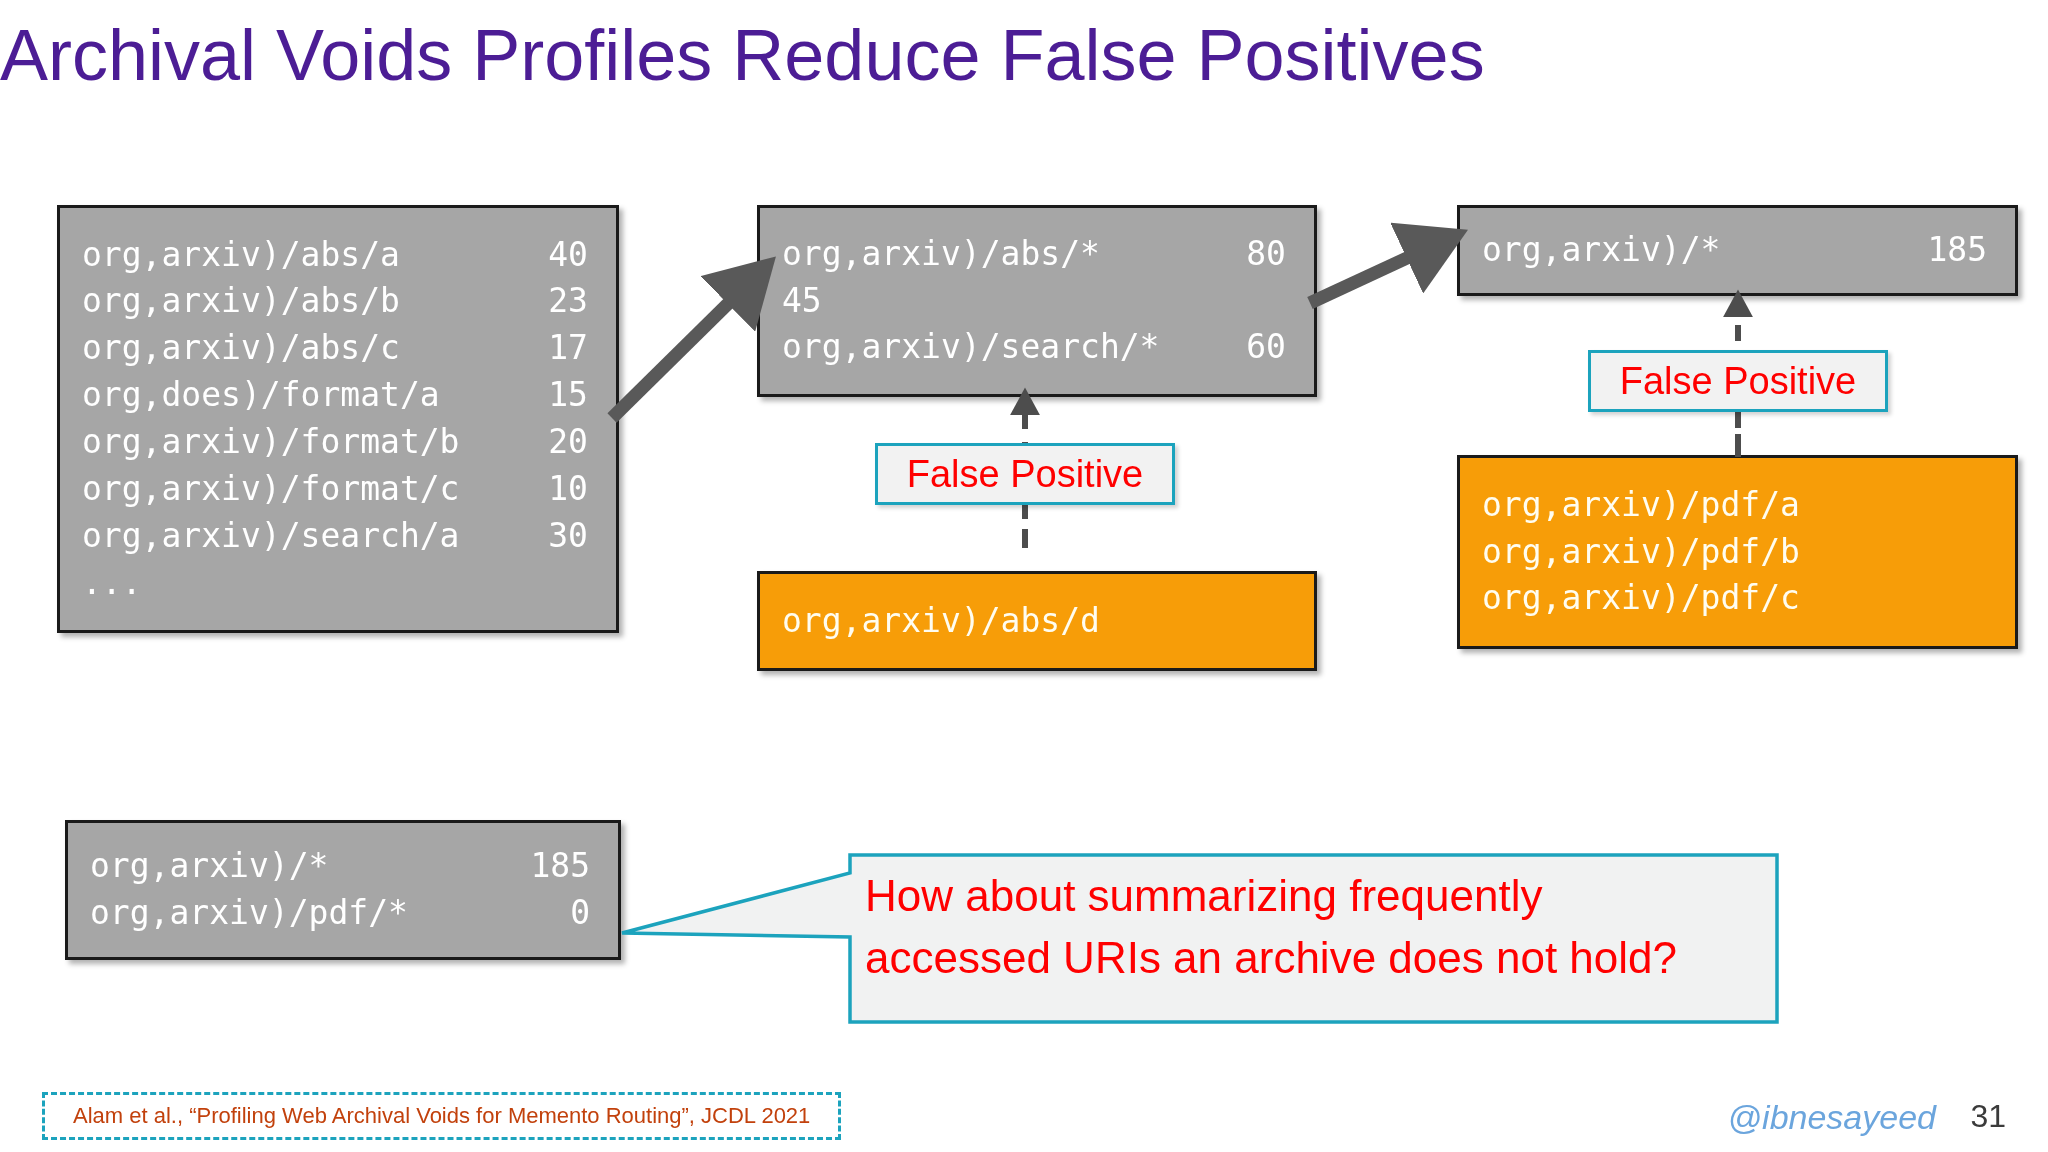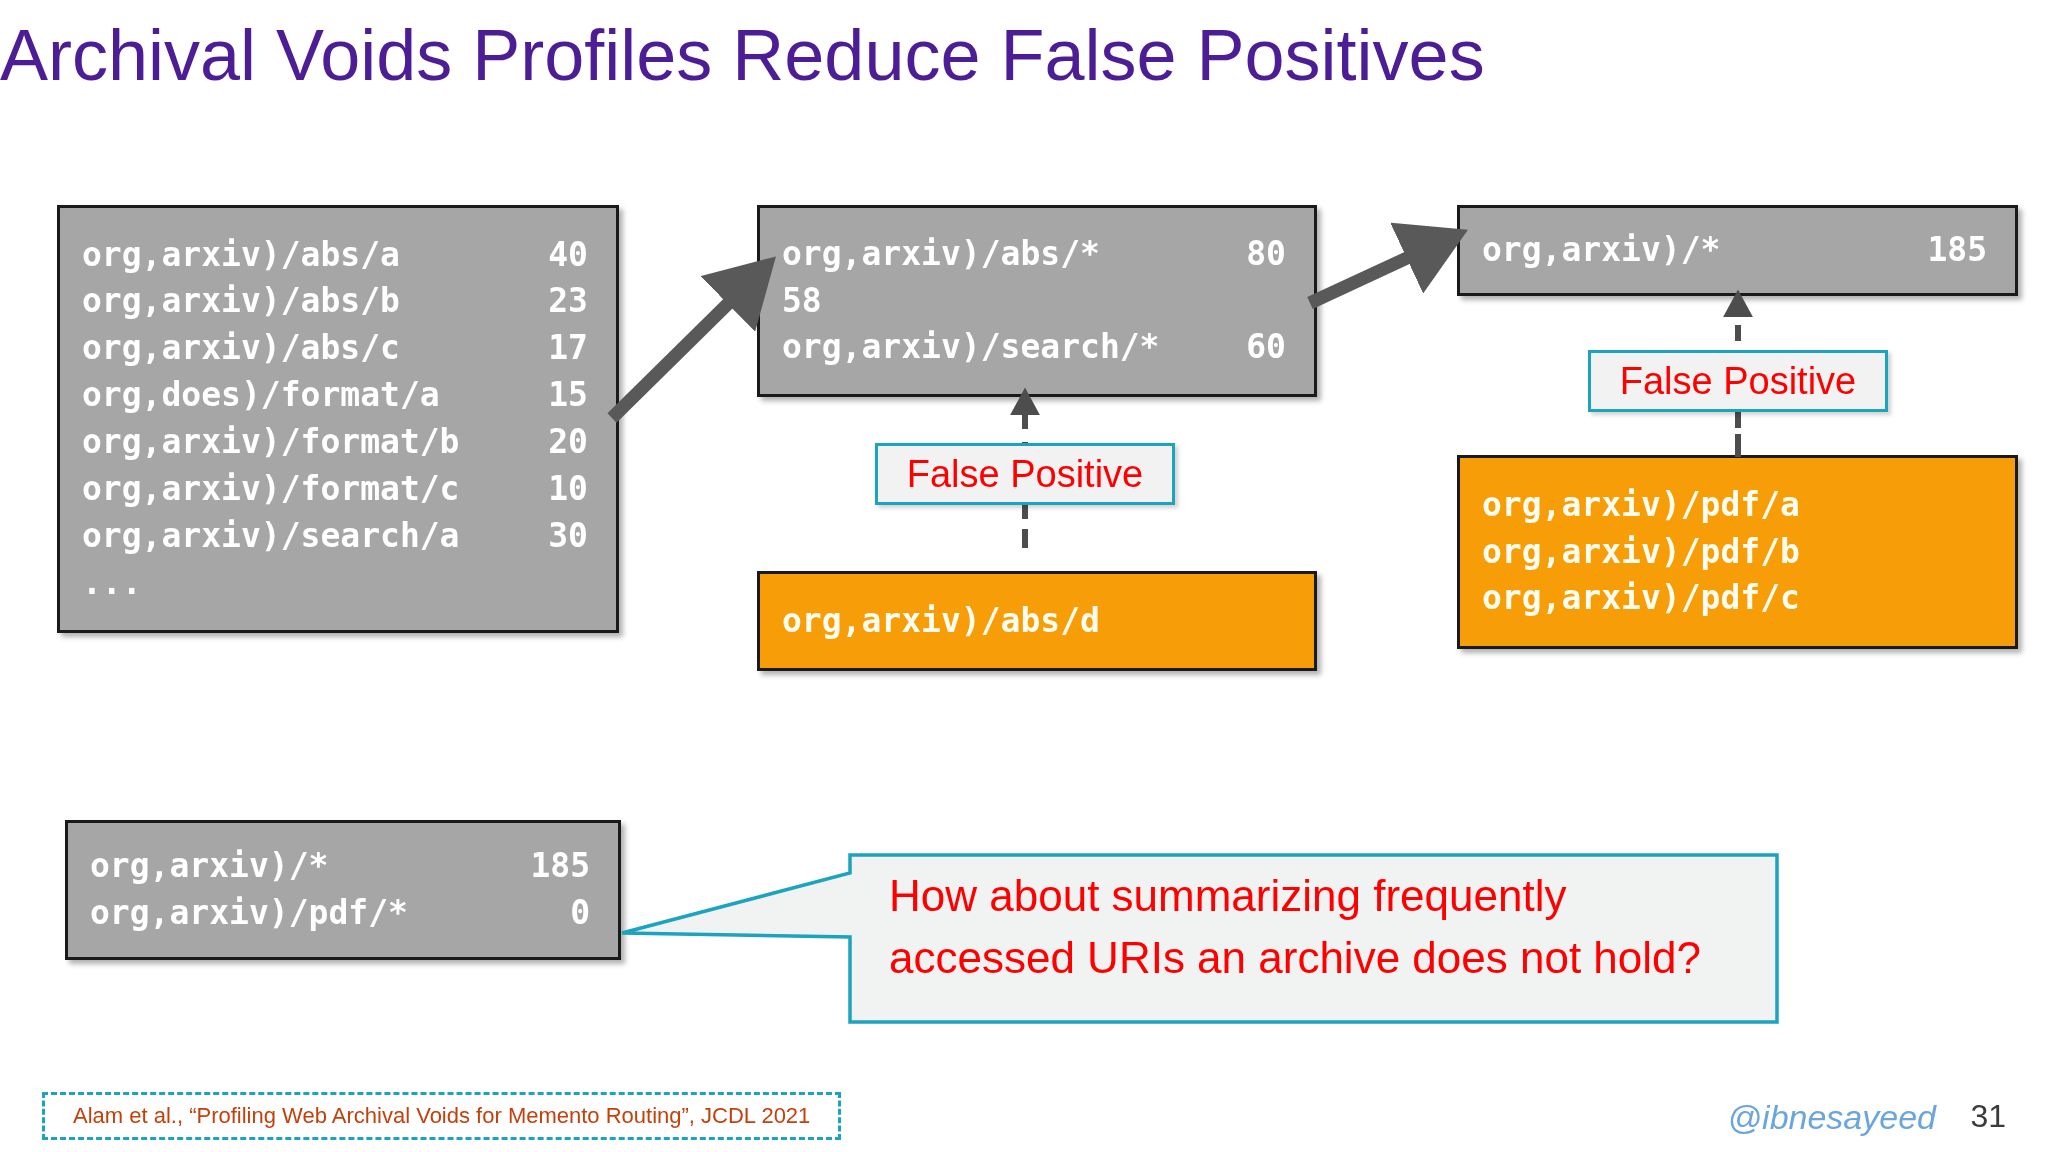--- a/index.html
+++ b/index.html
@@ -51,21 +51,20 @@
     line-height: 1.42;
     overflow: hidden;
   }
   .box.gray   { background: #a6a6a6; color: #ffffff; }
   .box.orange { background: #f79d08; color: #fffdf0; margin-top: 12px; }
 
   .box .rows {
     padding: 0 20px;
     width: 100%;
     box-sizing: border-box;
-    font-weight: bold;
   }
   .row {
     display: flex;
     justify-content: space-between;
     white-space: pre;
   }
   .row .uri { }
   .row .cnt { text-align: center; }
   .row.single .uri { flex: 1 1 auto; }
 
@@ -134,21 +133,21 @@
   #callout .callout-text {
     position: absolute;
     left: 245px;
     top: 20px;
     width: 880px;
     color: #ff0000;
     font-size: 44px;
     line-height: 1.42;
     font-family: "Liberation Sans", sans-serif;
   }
-  #callout .callout-text div { white-space: nowrap; margin-left: 24px; }
+  #callout .callout-text div { white-space: nowrap; }
 
   
   #citation {
     position: absolute;
     left: 42px;
     top: 1092px;
     height: 48px;
     box-sizing: border-box;
     border: 3px dashed #1ca3bd;
     display: flex;
@@ -264,21 +263,21 @@
     </div>
   </div>
 
   <div class="box gray" id="box-wildcard-profile">
     <div class="rows">
       <div class="row">
         <span class="uri">org,arxiv)/abs/*</span>
         <span class="cnt">80</span>
       </div>
       <div class="row">
-        <span class="cnt">58</span>
+        <span class="cnt">45</span>
       </div>
       <div class="row">
         <span class="uri">org,arxiv)/search/*</span>
         <span class="cnt">60</span>
       </div>
     </div>
   </div>
 
   <div class="box gray" id="box-root-profile">
     <div class="rows">

